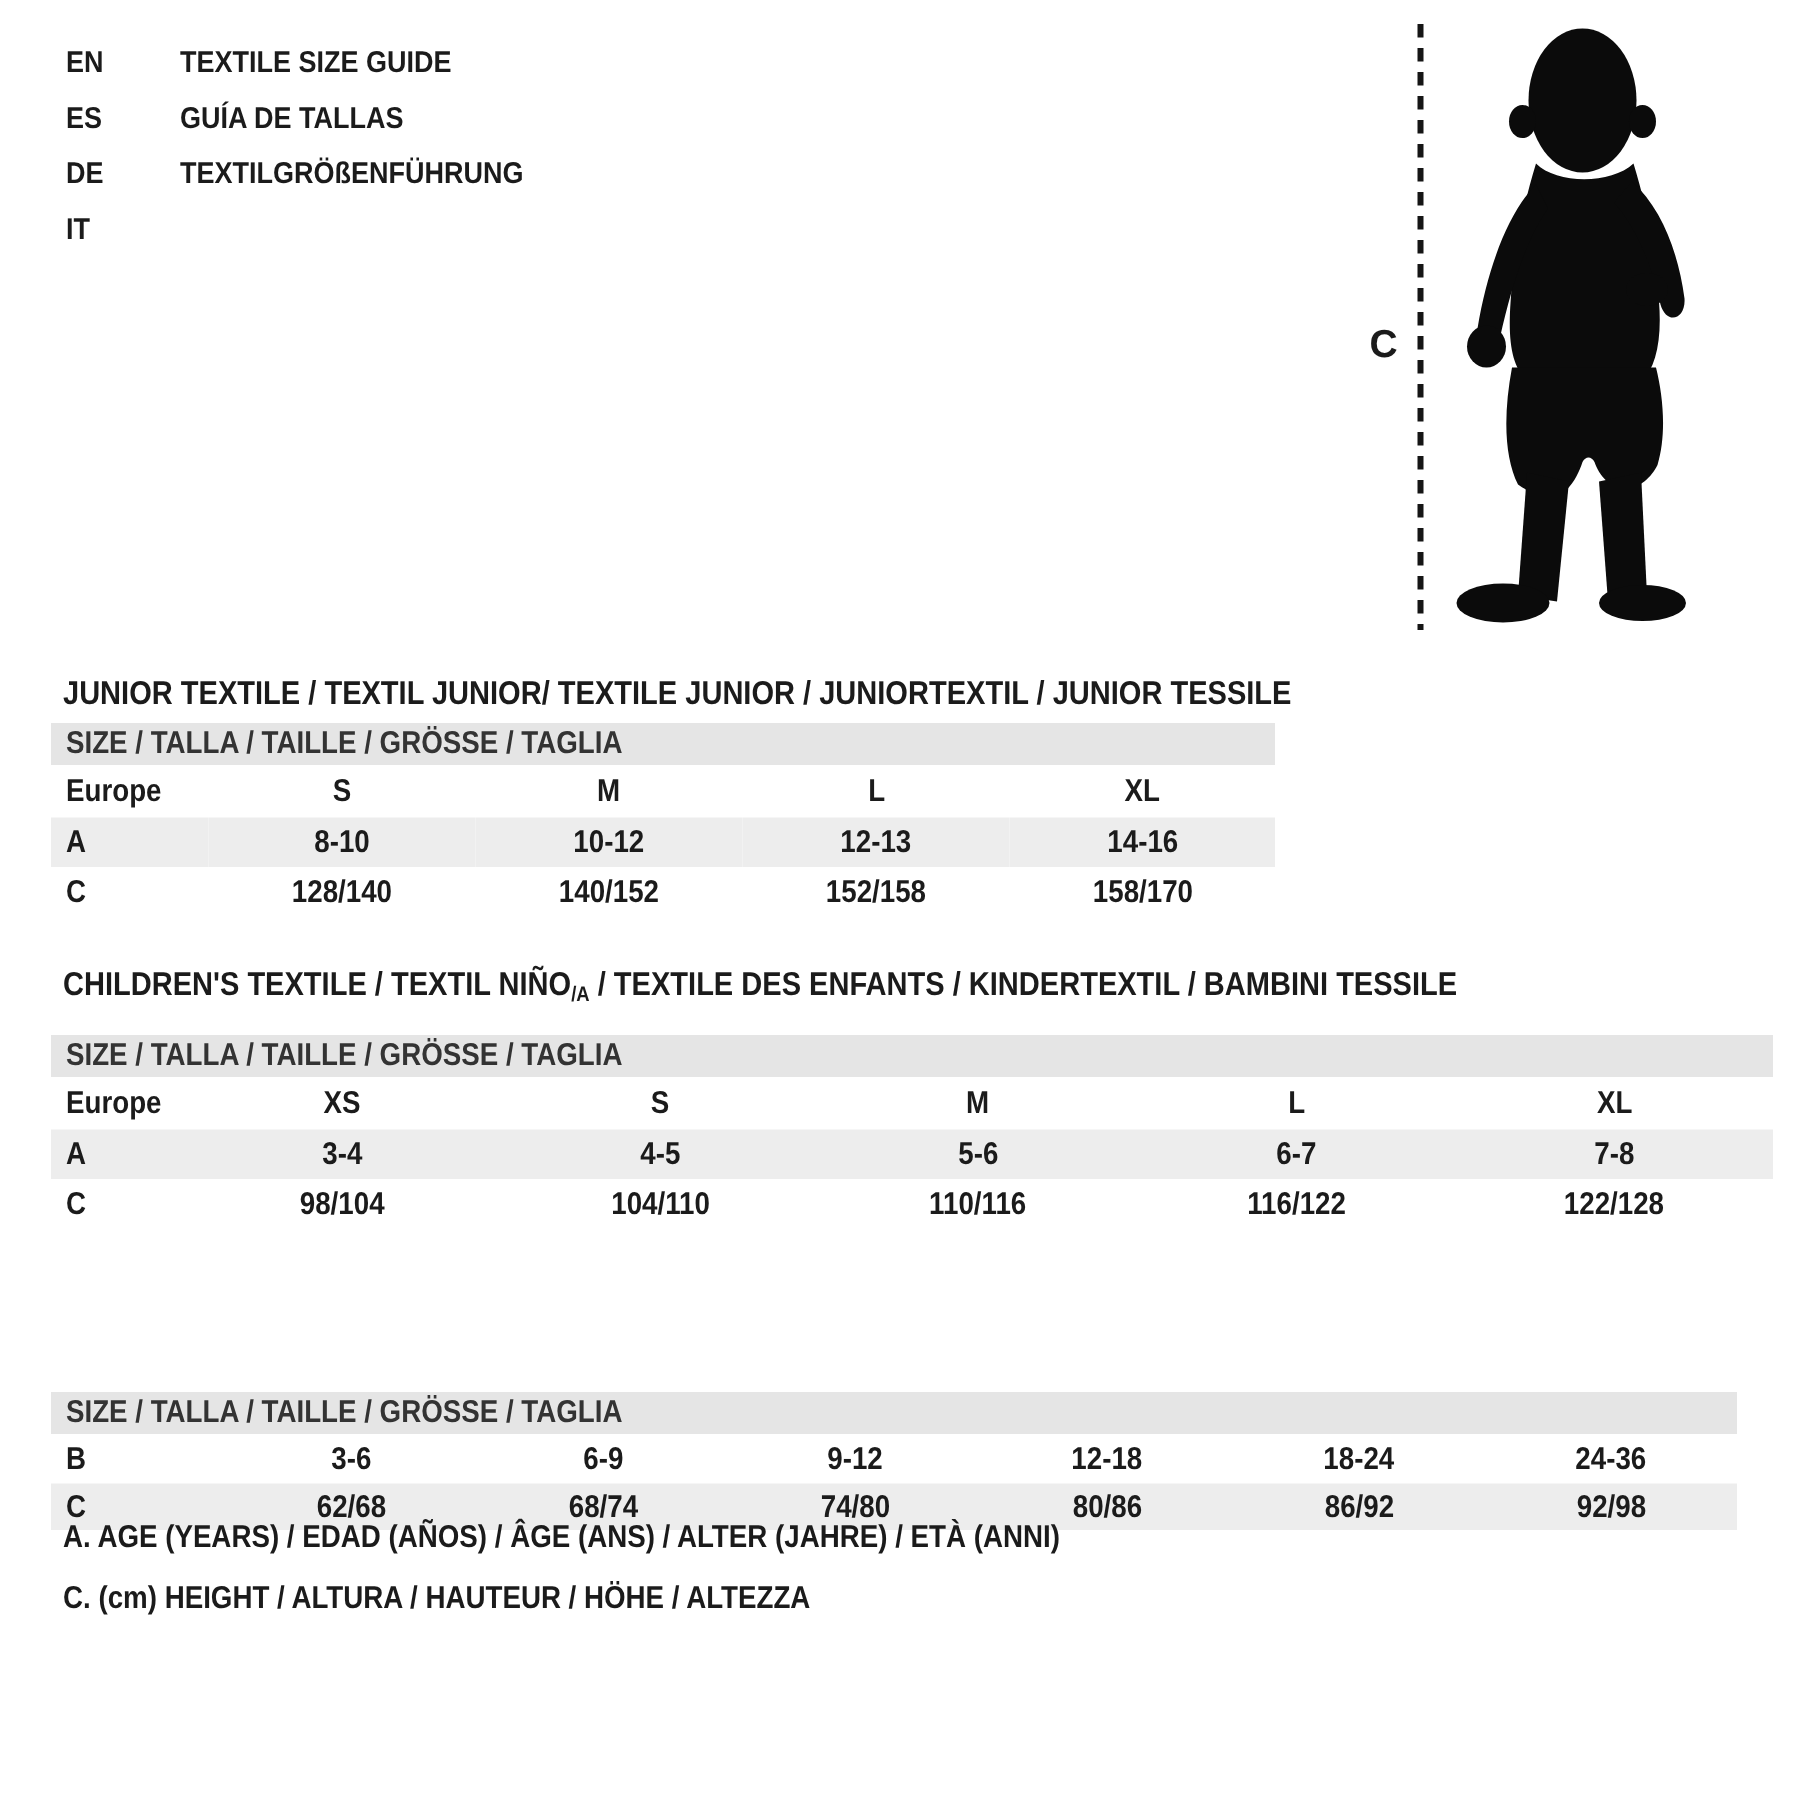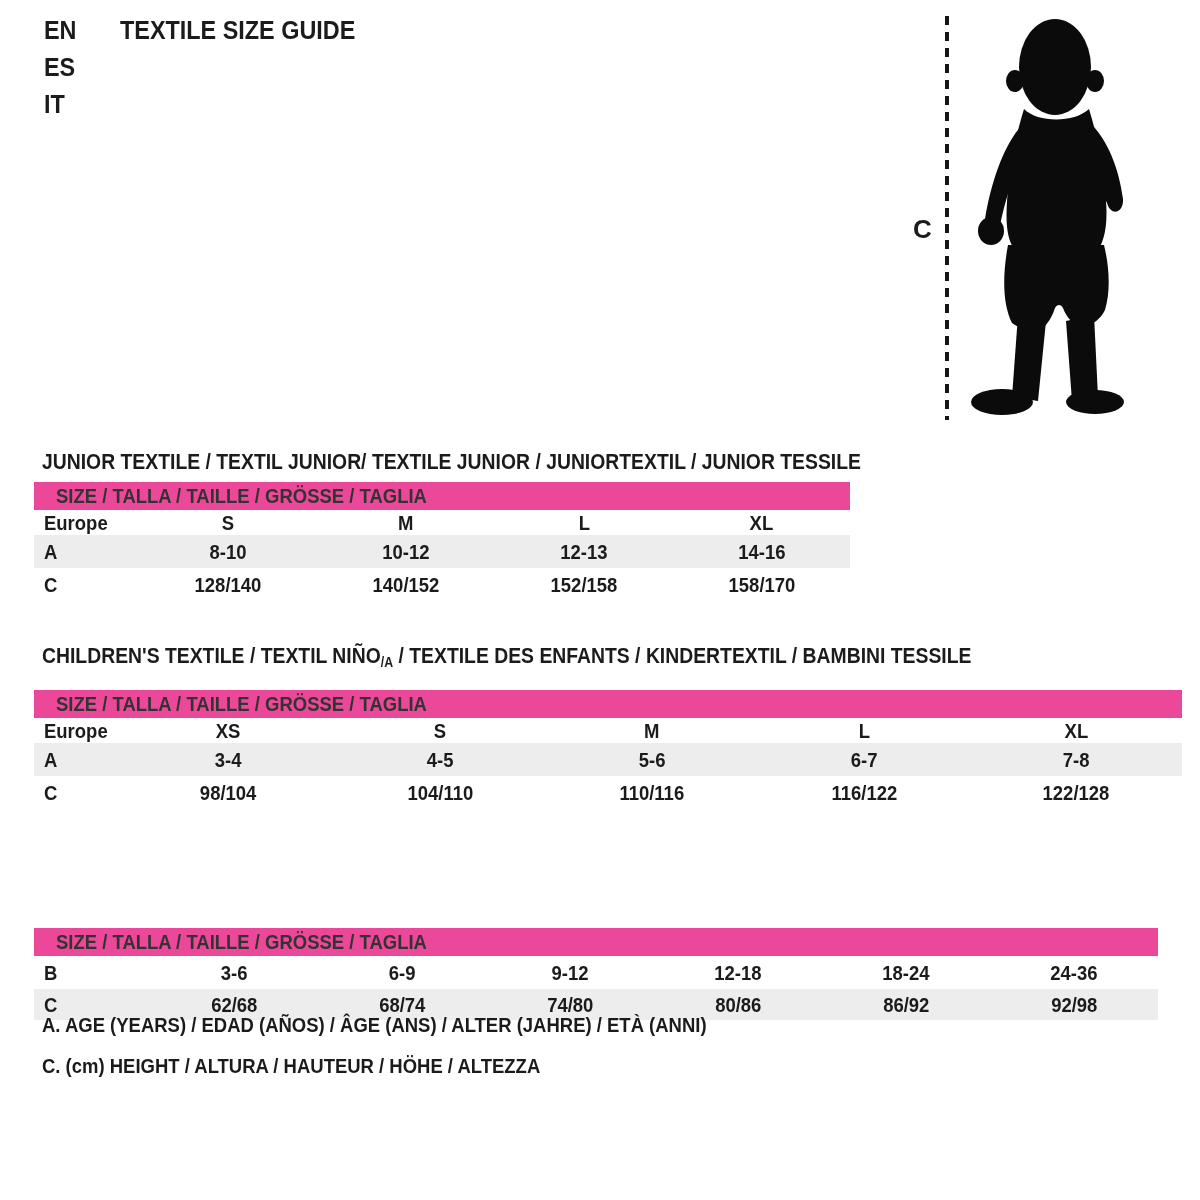--- a/index.html
+++ b/index.html
@@ -11,59 +11,64 @@
     font-weight:bold;
     color:#1b1b1b;
     overflow:hidden;
   }
   
   .cx{display:inline-block;transform:scaleX(0.88);transform-origin:0 50%;white-space:nowrap;}
   .cxc{display:inline-block;transform:scaleX(0.88);transform-origin:50% 50%;white-space:nowrap;}
   .cx9{display:inline-block;transform:scaleX(0.90);transform-origin:0 50%;white-space:nowrap;}
 
   
-  .langs{position:absolute;left:44px;top:12px;font-size:26px;line-height:37px;}
+  .langs{position:absolute;left:44px;top:24px;font-size:20px;line-height:37px;}
   .lang-row{display:flex;}
   .lang-code{width:76px;}
   
   .dash-line{position:absolute;left:944px;top:16px;}
   .fig-label{position:absolute;left:913px;top:214px;font-size:26px;}
   .silhouette{position:absolute;left:962px;top:17px;}
 
   
   .sec-title{position:absolute;left:42px;font-size:22px;line-height:26px;}
   .sub{font-size:14px;position:relative;top:4px;letter-spacing:0;}
 
   
   .size-bar{
-    position:absolute;left:34px;height:28px;background:#ec4899;
-    font-size:21px;line-height:28px;color:#333;padding-left:22px;box-sizing:border-box;
+    position:absolute;left:34px;height:28px;background:#e5e5e5;
+    font-size:21px;line-height:28px;color:#333;padding-left:10px;box-sizing:border-box;
   }
   
   table.szt{position:absolute;left:34px;border-collapse:collapse;table-layout:fixed;font-size:21px;}
   table.szt td{padding:0;vertical-align:middle;text-align:center;}
   table.szt td.lbl{text-align:left;padding-left:10px;}
   tr.striped{background:#ededed;}
-  tr.rh{height:25px;text-decoration:underline;} tr.r33{height:33px;} tr.r30{height:31px;}
+  tr.rh{height:35px;text-decoration:underline;} tr.r33{height:33px;} tr.r30{height:31px;}
 
   
   .legend{position:absolute;left:42px;top:1004px;font-size:21px;line-height:41px;}
 </style>
 </head>
 <body>
 
 <div class="page">
 
   <div class="langs">
     <div class="lang-row">
       <div class="lang-code"><span class="cx9">EN</span></div>
       <div><span class="cx9">TEXTILE SIZE GUIDE</span></div>
     </div>
     <div class="lang-row">
       <div class="lang-code"><span class="cx9">ES</span></div>
+      <div><span class="cx9">GUÍA DE TALLAS</span></div>
+    </div>
+    <div class="lang-row">
+      <div class="lang-code"><span class="cx9">DE</span></div>
+      <div><span class="cx9">TEXTILGRÖßENFÜHRUNG</span></div>
     </div>
     <div class="lang-row">
       <div class="lang-code"><span class="cx9">IT</span></div>
     </div>
   </div>
 
   <div class="dash-line">
     <svg width="6" height="404" xmlns="http://www.w3.org/2000/svg">
       <line x1="3" y1="0" x2="3" y2="404" stroke="#151515" stroke-width="4" stroke-dasharray="9 7"></line>
     </svg>

